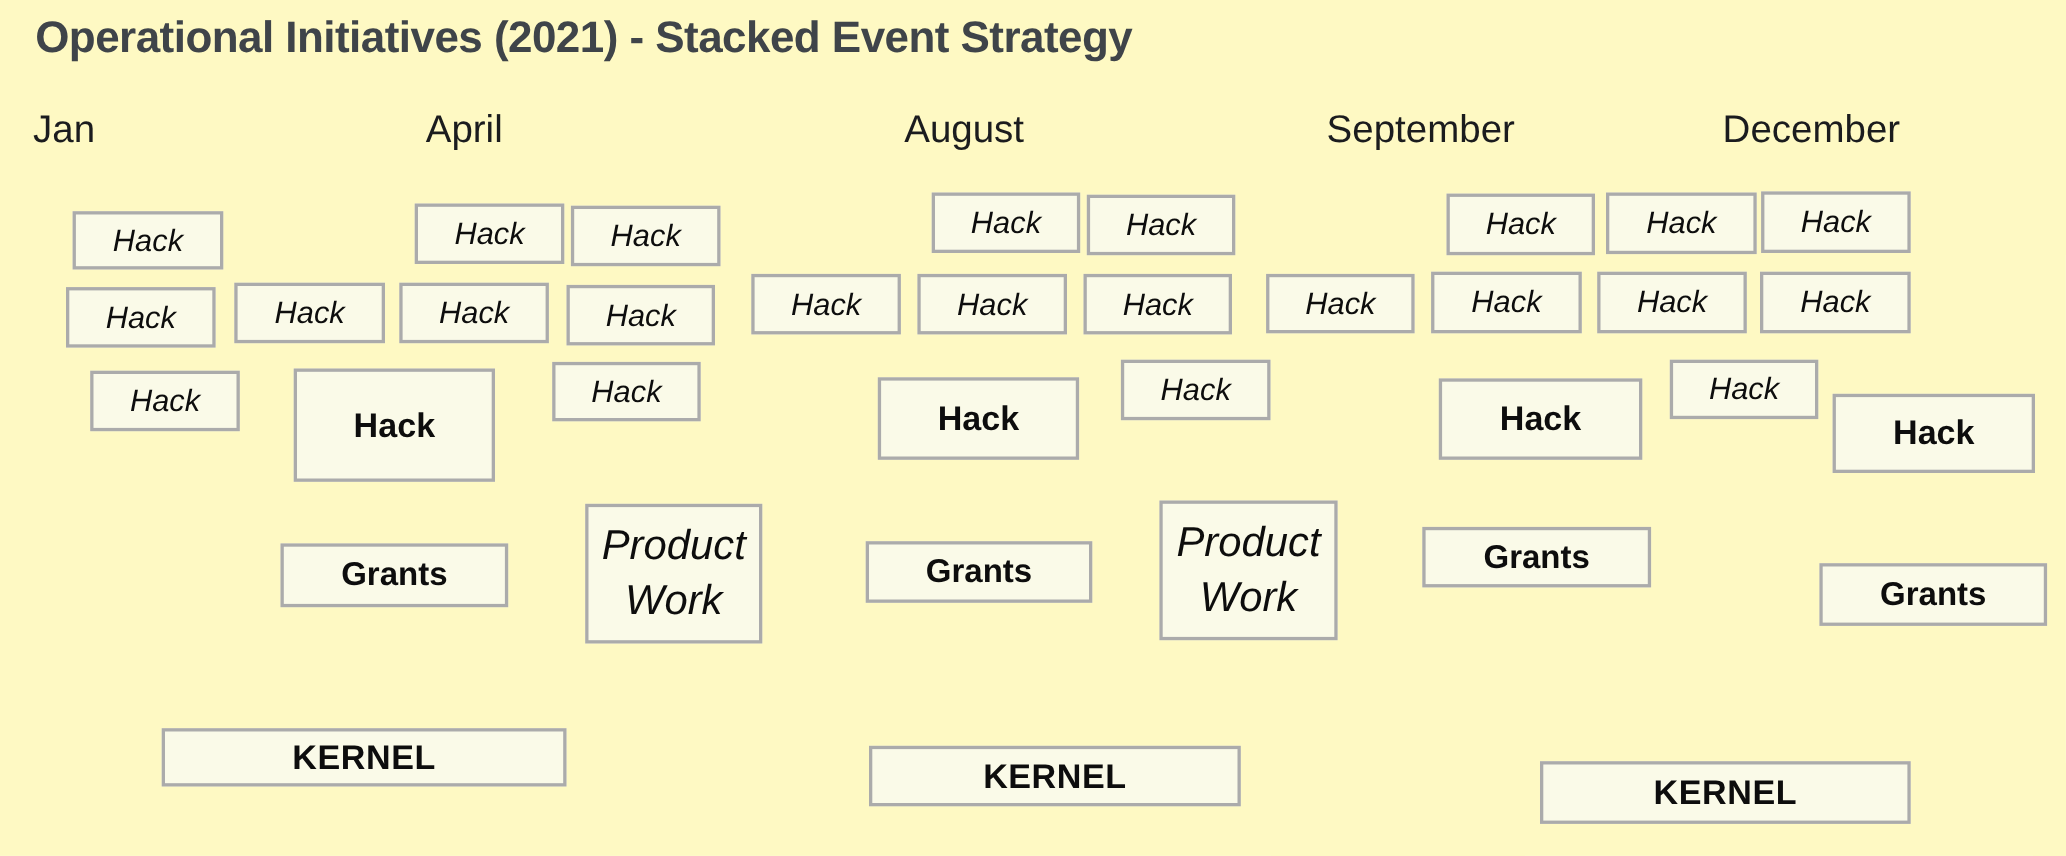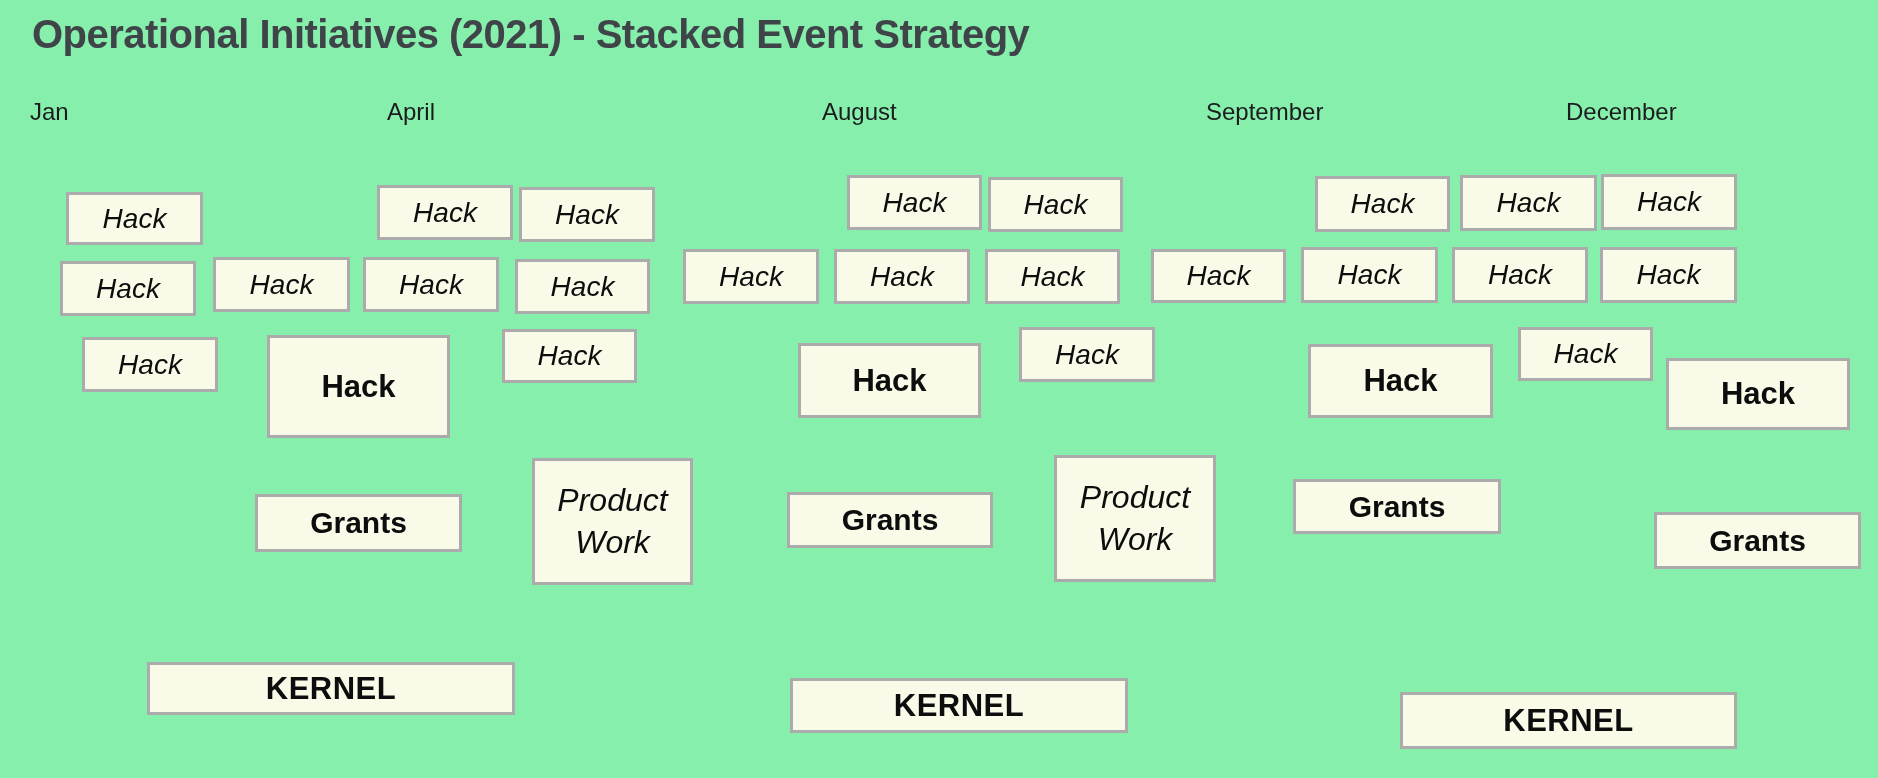--- a/index.html
+++ b/index.html
@@ -4,56 +4,56 @@
 <style>
   html, body { margin: 0; padding: 0; }
   body {
     font-family: "Liberation Sans", sans-serif;
     background: #fafae8;
   }
   #canvas {
     position: relative;
     width: 1878px;
     height: 778px;
-    background: #86efac;
+    background: #fef9c3;
     overflow: hidden;
   }
   .page-title {
     position: absolute;
     left: 32px;
     top: 12px;
     font-size: 40px;
     font-weight: 700;
     letter-spacing: -0.5px;
     color: #3f4449;
     white-space: nowrap;
   }
   .month-label {
     position: absolute;
     top: 98px;
-    font-size: 24px;
+    font-size: 35px;
     font-weight: 400;
     color: #1b1c1e;
     white-space: nowrap;
   }
   .evt-box {
     position: absolute;
     box-sizing: border-box;
     border: 3px solid #ababab;
     background: #fafae8;
     display: flex;
     align-items: center;
     justify-content: center;
     text-align: center;
     color: #0d0d0d;
   }
   .evt-box.hack-small { font-style: italic; font-size: 28px; font-weight: 400; }
   .evt-box.hack-big   { font-weight: 700; font-size: 31px; }
   .evt-box.grants     { font-weight: 700; font-size: 30px; }
-  .evt-box.product    { font-style: italic; font-size: 32px; line-height: 1.3; padding: 0 18px; }
+  .evt-box.product    { font-style: italic; font-size: 38px; line-height: 1.3; padding: 0 18px; }
   .evt-box.kernel     { font-weight: 700; font-size: 31px; letter-spacing: 0.5px; }
 </style>
 </head>
 <body>
 
 <div id="canvas">
   <div class="page-title">Operational Initiatives (2021) - Stacked Event Strategy</div>
 
 <div class="month-label" style="left: 30px;">Jan</div>
     <div class="month-label" style="left: 387px;">April</div>

